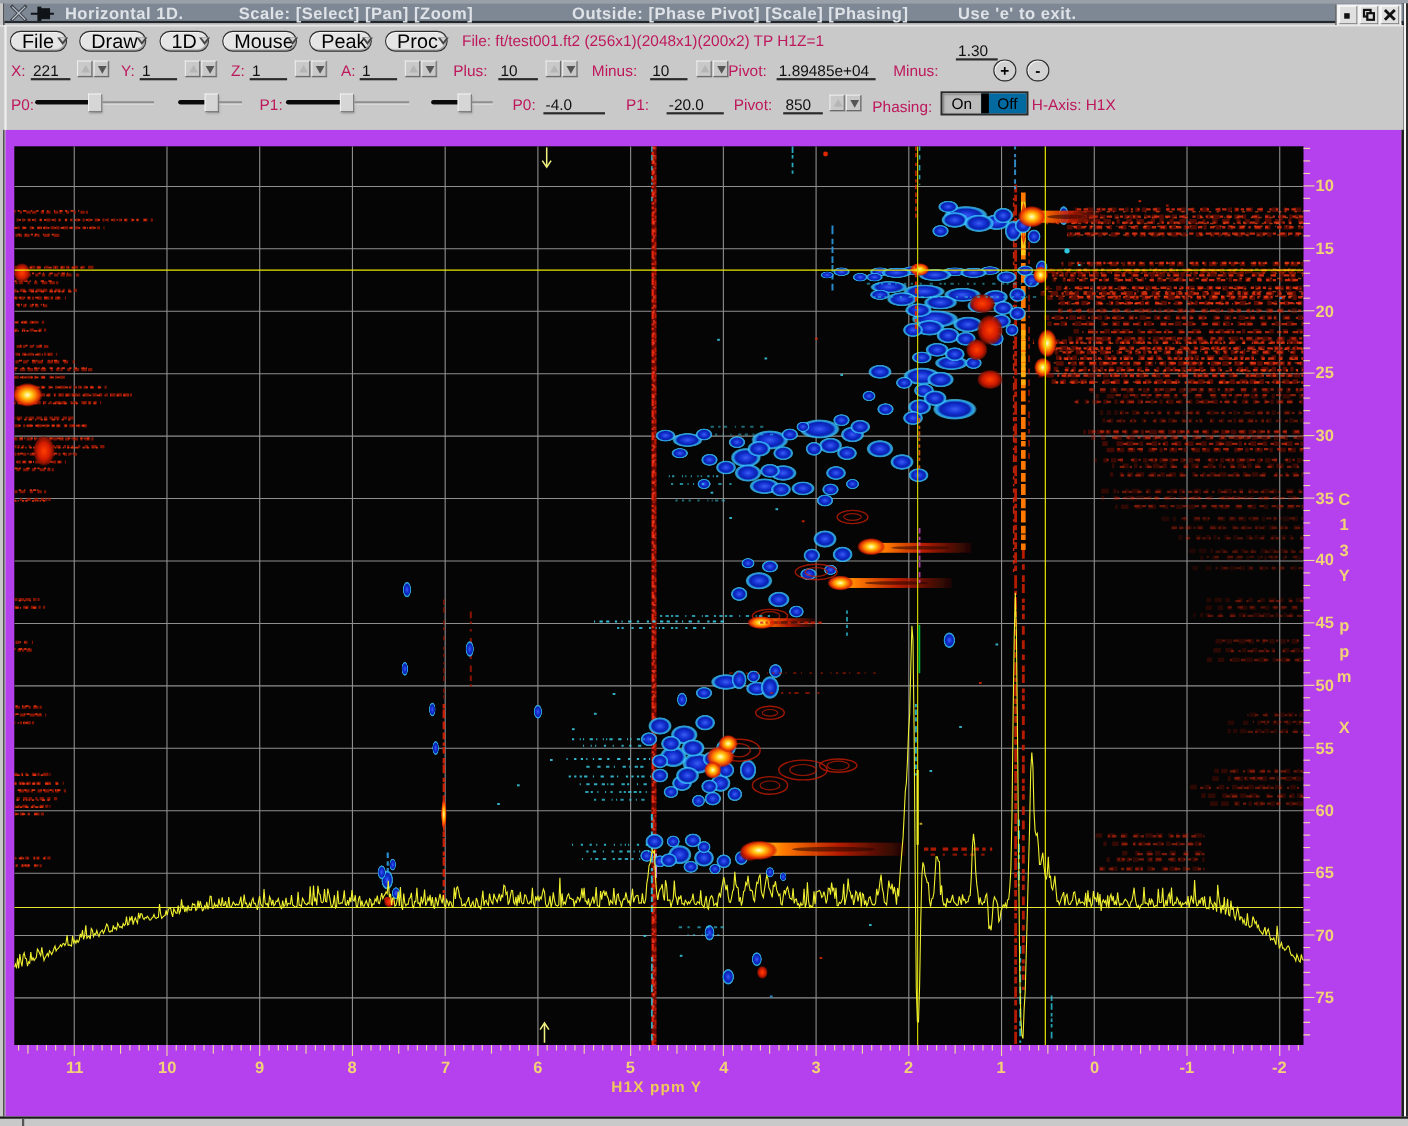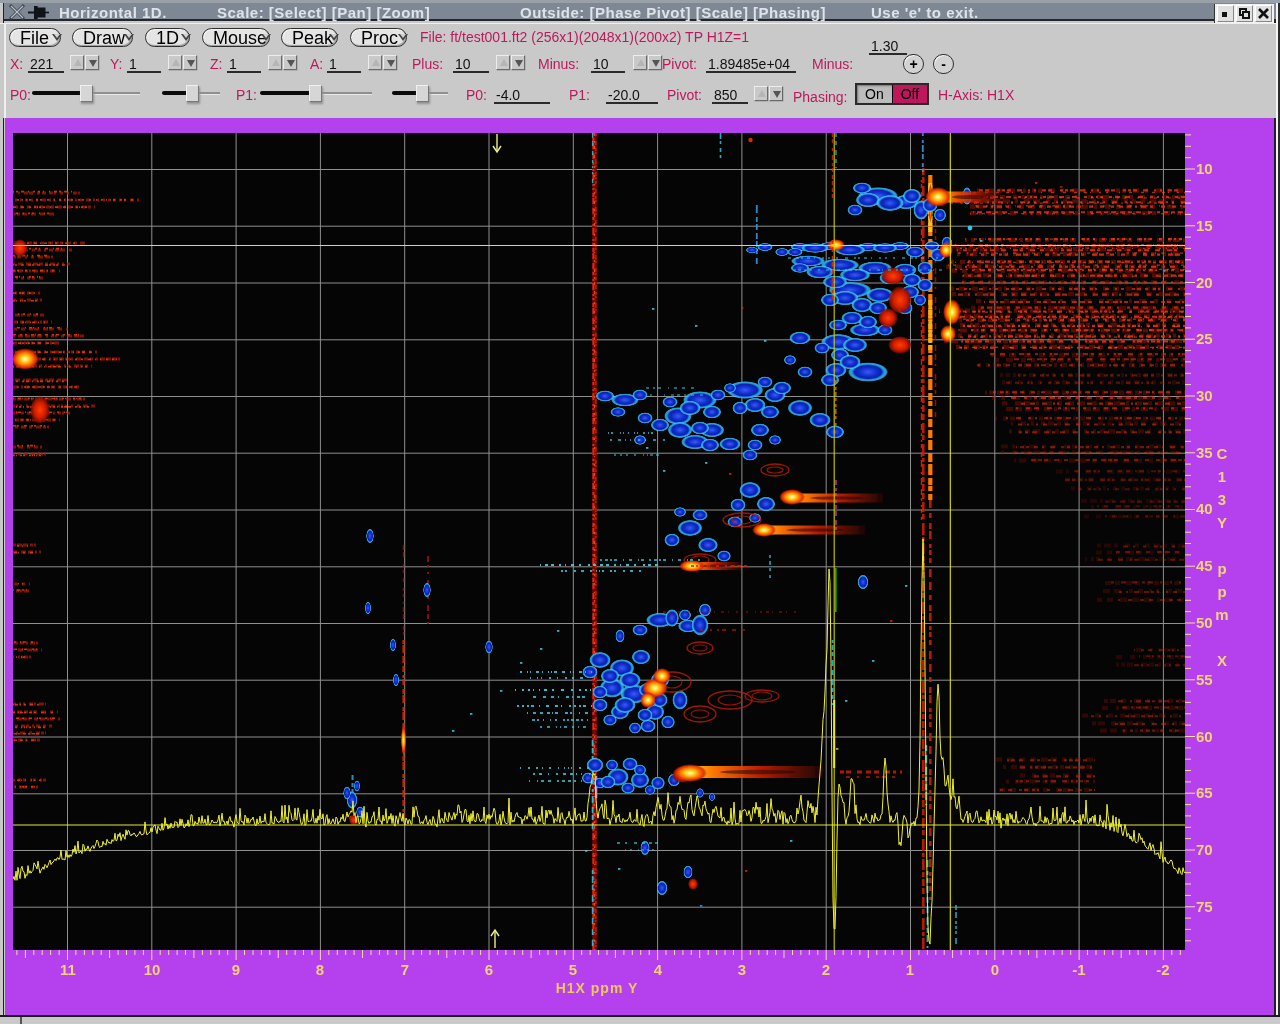--- a/index.html
+++ b/index.html
@@ -39,21 +39,21 @@
  text-align:center;line-height:18px}
 .strk {position:absolute;height:2px;background:#8f8f8f;box-shadow:0 1px 0 #e8e8e8}
 .sfil {position:absolute;height:4px;background:#0a0a0a;border-radius:2px}
 .sthm {position:absolute;width:13px;height:17px;background:#d6d6d6;
  border:1px solid #777;border-top-color:#f0f0f0;border-left-color:#f0f0f0;
  box-shadow:1px 2px 2px #909090}
 .oo {position:absolute;left:855px;top:59px;height:22px;border:2px solid #2a2a2a;
  background:#d6d6d6;display:flex}
 .oo span {font-size:14px;padding:0 8px;line-height:18px;color:#000}
 .oo .on {background:#bcbcbc;box-shadow:inset 1px 1px 2px #777}
-.oo .off {background:#be185d;border-left:1px solid #000000}
+.oo .off {background:#0369a1;border-left:7px solid #000000}
 #statusbar {position:absolute;left:0;top:1015px;width:1280px;height:9px;
  background:#c9c9c9;border-top:2px solid #1a1a1a}
 #lborder {position:absolute;left:0;top:0;width:4px;height:1024px;background:#c9c9c9;
  border-right:1.5px solid #222}
 #rborder {position:absolute;left:1274px;top:0;width:6px;height:1024px;
  background:linear-gradient(90deg,#222 0 2px,#f4f4f4 2px 4px,#2a2a2a 4px)}
 </style></head>
 <body>
 <svg width="1280" height="1024" viewBox="0 0 1280 1024" style="position:absolute;left:0;top:0">
 <defs>

